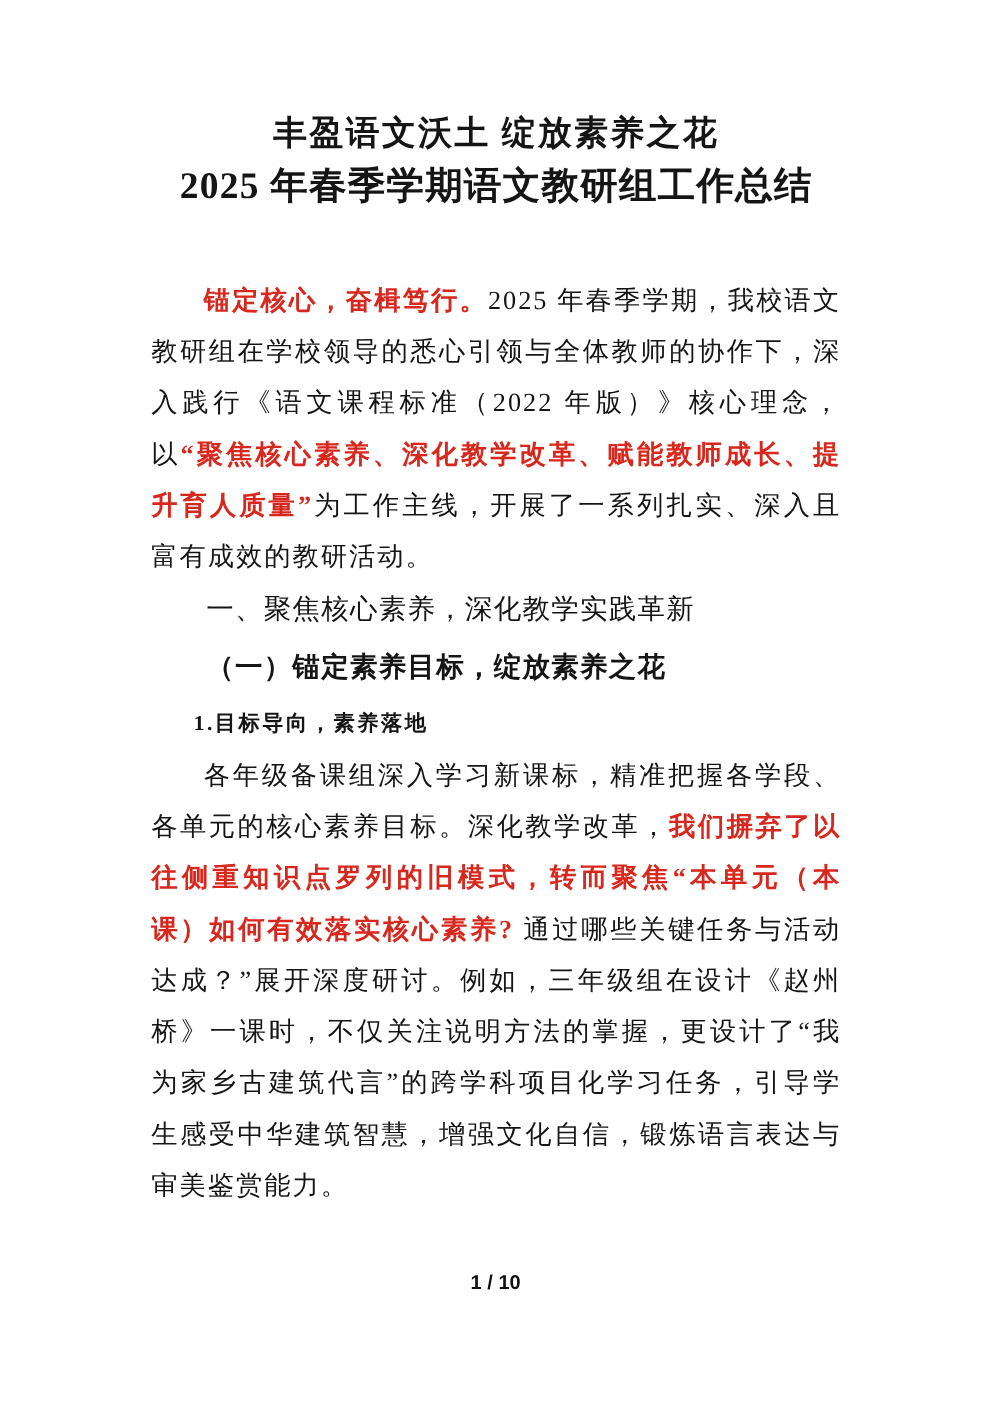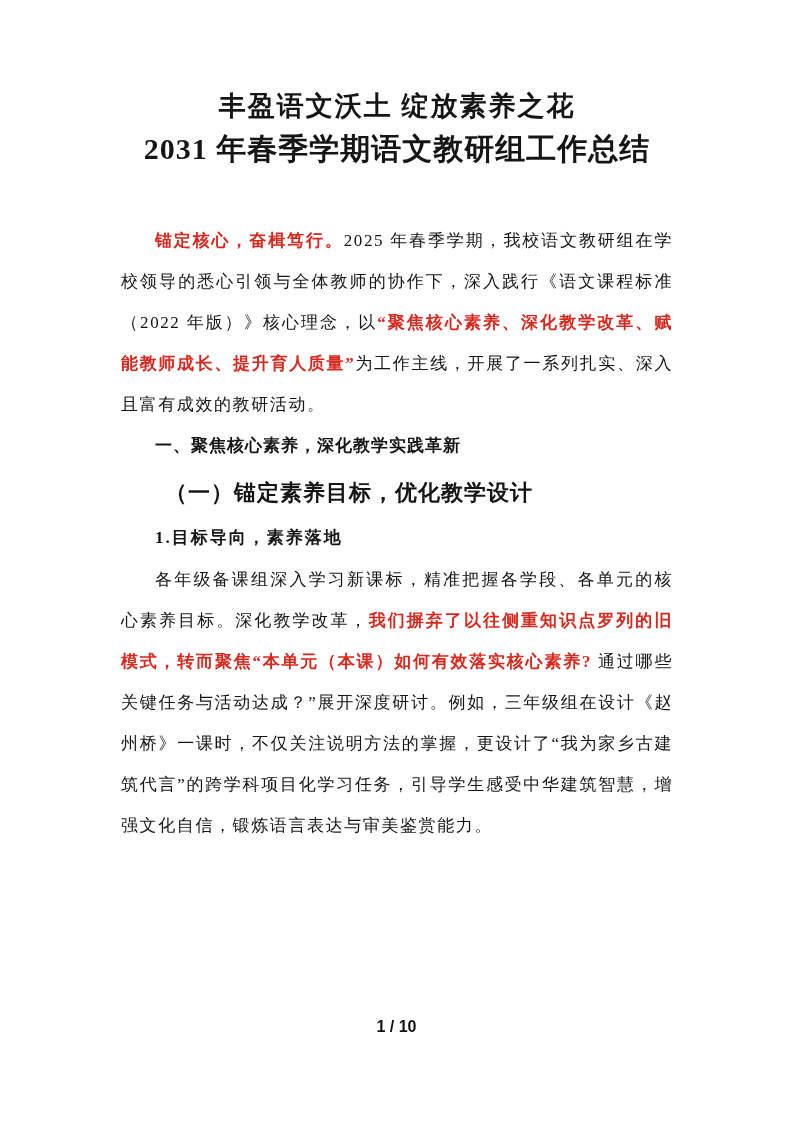--- a/index.html
+++ b/index.html
@@ -25,31 +25,31 @@
   .title2 {
     text-align:center;
     font-weight:bold;
     font-size:30px;
     line-height:46px;
     letter-spacing:1px;
   }
   .body-block { margin-top:48px; }
   .para {
     margin:0;
-    font-size:17px;
+    font-size:21px;
     line-height:41px;
     letter-spacing:1.6px;
     text-align:justify;
     text-indent:2em;
   }
   .h-level1 {
     margin:0;
-    font-size:17px;
+    font-size:22px;
     line-height:41px;
-    font-weight:bold;
+    font-weight:normal;
     letter-spacing:1px;
     text-indent:2em;
   }
   .h-level2 {
     margin:5px 0 0 0;
     font-size:22px;
     line-height:43px;
     font-weight:bold;
     letter-spacing:1px;
     text-indent:2em;
@@ -74,30 +74,30 @@
     color:#111;
   }
 </style>
 </head>
 <body>
 
 <div class="page">
 
   <div class="title1">丰盈语文沃土 绽放素养之花</div>
 
-  <div class="title2">2031 年春季学期语文教研组工作总结</div>
+  <div class="title2">2025 年春季学期语文教研组工作总结</div>
 
   <div class="body-block">
 
     <p class="para"><span class="red-bold">锚定核心，奋楫笃行。</span><span>2025 年春季学期，我校语文教研组在学校领导的悉心引领与全体教师的协作下，深入践行《语文课程标准（2022 年版）》核心理念，以</span><span class="red-bold">“聚焦核心素养、深化教学改革、赋能教师成长、提升育人质量”</span><span>为工作主线，开展了一系列扎实、深入且富有成效的教研活动。</span></p>
 
     <h2 class="h-level1">一、聚焦核心素养，深化教学实践革新</h2>
 
 
-    <h3 class="h-level2">（一）锚定素养目标，优化教学设计</h3>
+    <h3 class="h-level2">（一）锚定素养目标，绽放素养之花</h3>
 
     <h4 class="h-level3">1.目标导向，素养落地</h4>
 
     <p class="para"><span>各年级备课组深入学习新课标，精准把握各学段、各单元的核心素养目标。深化教学改革，</span><span class="red-bold">我们摒弃了以往侧重知识点罗列的旧模式，转而聚焦“本单元（本课）如何有效落实核心素养? </span><span>通过哪些关键任务与活动达成？”展开深度研讨。例如，三年级组在设计《赵州桥》一课时，不仅关注说明方法的掌握，更设计了“我为家乡古建筑代言”的跨学科项目化学习任务，引导学生感受中华建筑智慧，增强文化自信，锻炼语言表达与审美鉴赏能力。</span></p>
 
   </div>
 
   <div class="footer">1 / 10</div>
 
 </div>

